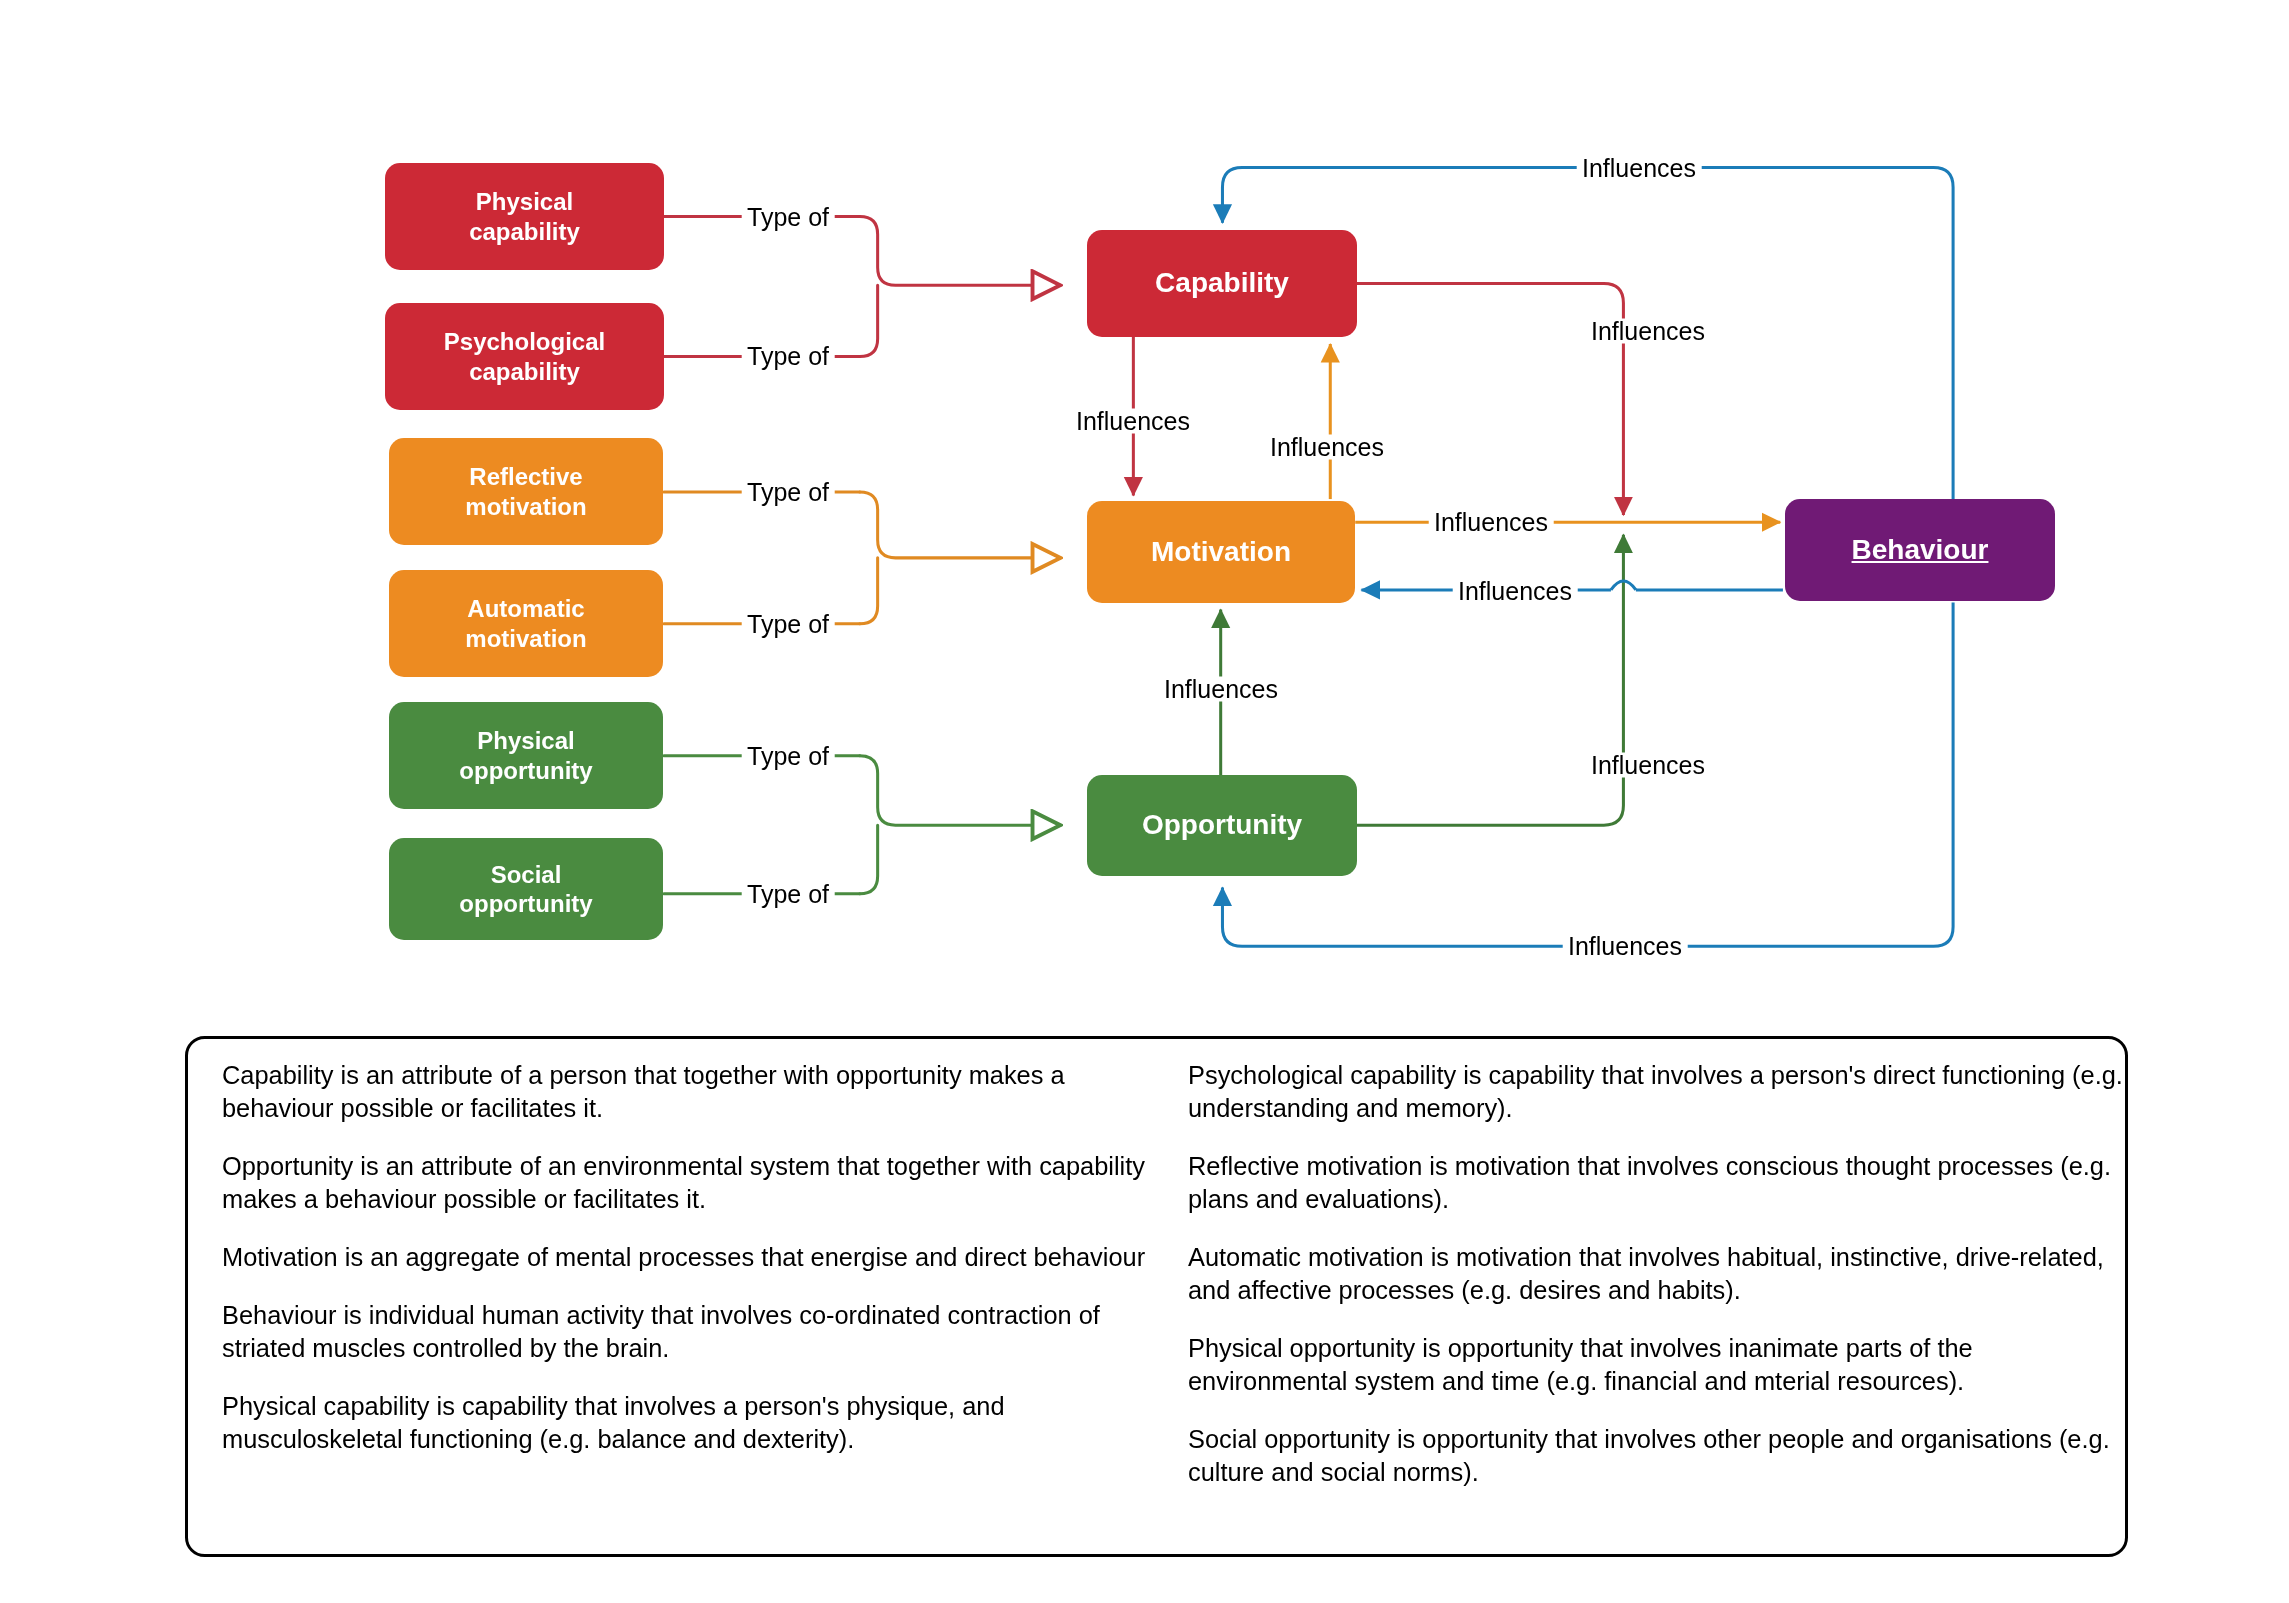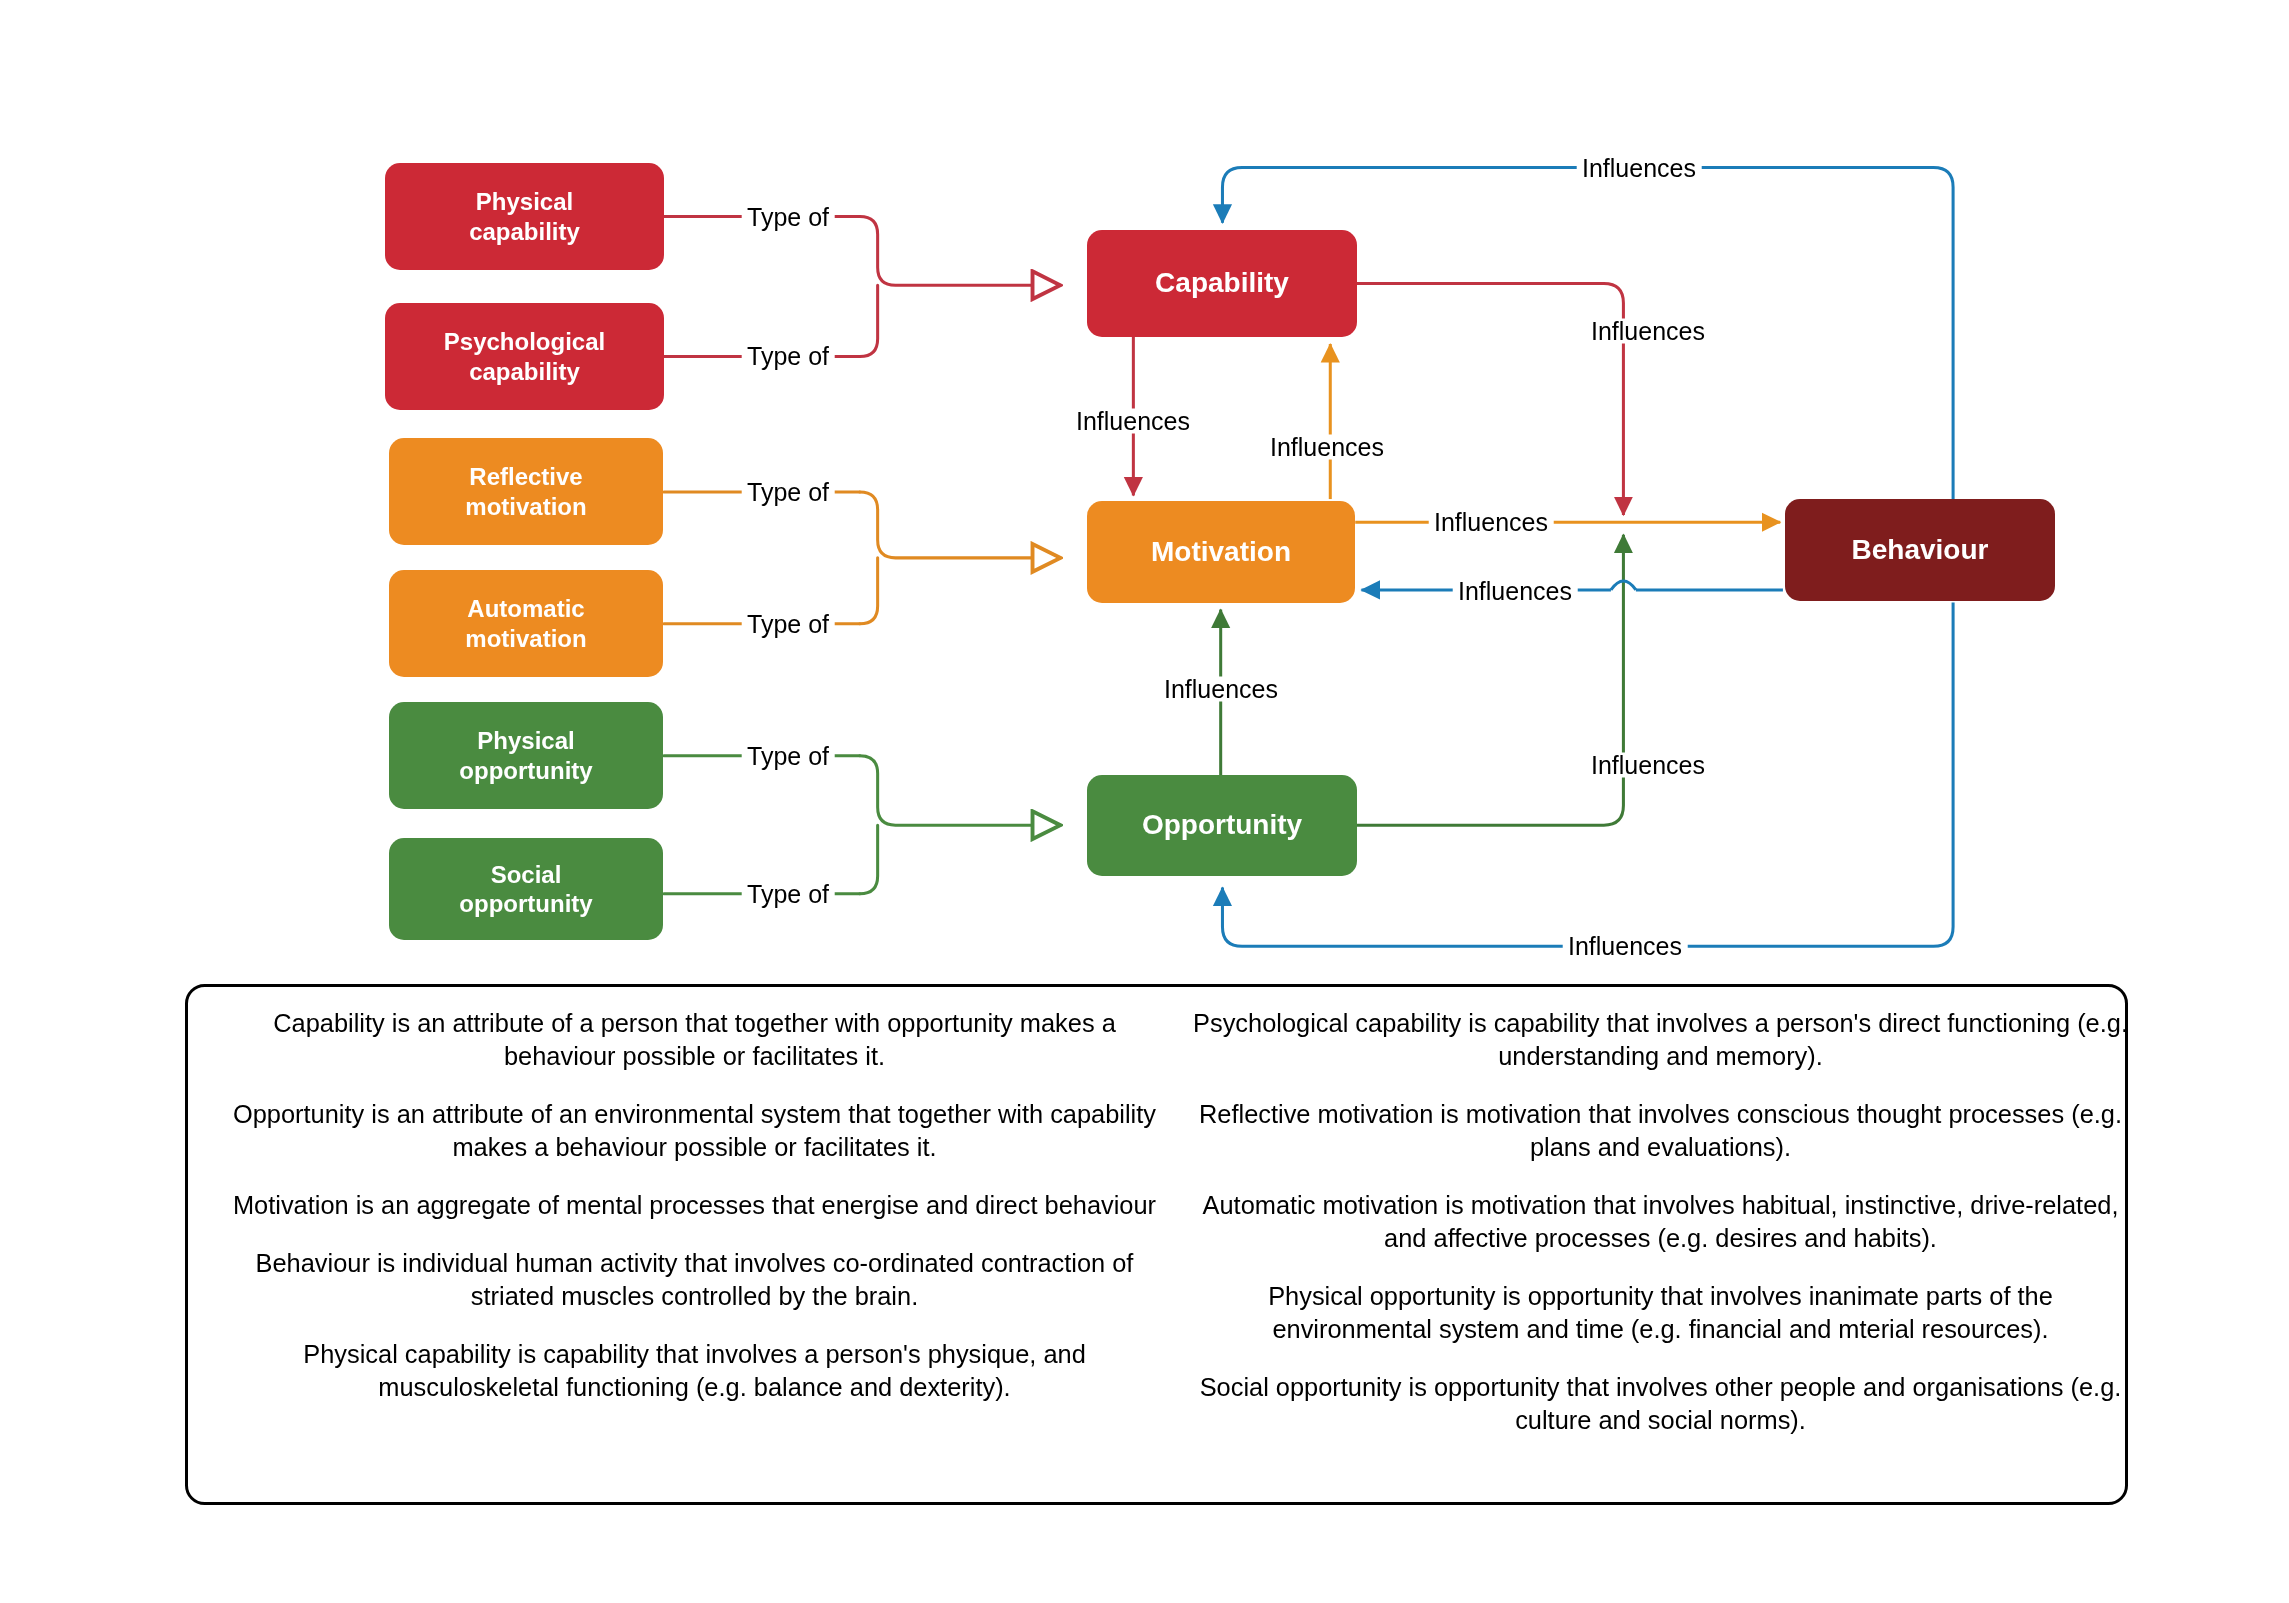--- a/index.html
+++ b/index.html
@@ -16,34 +16,33 @@
     display:flex;align-items:center;justify-content:center;
     text-align:center;color:#ffffff;font-weight:bold;
     line-height:1.22;box-sizing:border-box;
   }
   .node.sub{font-size:24px;}
   .node.core{font-size:28px;}
 
   .red{background:#CC2936;}
   .orange{background:#ED8B21;}
   .green{background:#4A8B40;}
-  .blue{background:#7f1d1d;}
+  .blue{background:#701a75;text-decoration:underline;}
 
   .edge-label{
     position:absolute;color:#000;font-size:25px;
     background:#ffffff;padding:0 5.3px;white-space:nowrap;
     line-height:1.0;
   }
   .edge-label.c{transform:translate(-50%,-50%);}
 
   #legend{
-    position:absolute;left:185px;top:984px;width:1943px;height:521px;
+    position:absolute;left:185px;top:1036px;width:1943px;height:521px;
     border:3.6px solid #000;border-radius:19.6px;box-sizing:border-box;
     background:#fff;
-    text-align:center;
   }
   .legend-col{
     position:absolute;top:19.6px;width:945px;
   }
   .legend-col.left{left:34px;}
   .legend-col.right{left:1000px;}
   .legend-item{
     font-size:25.4px;color:#000;line-height:1.30;
     margin:0 0 25px 0;
   }

